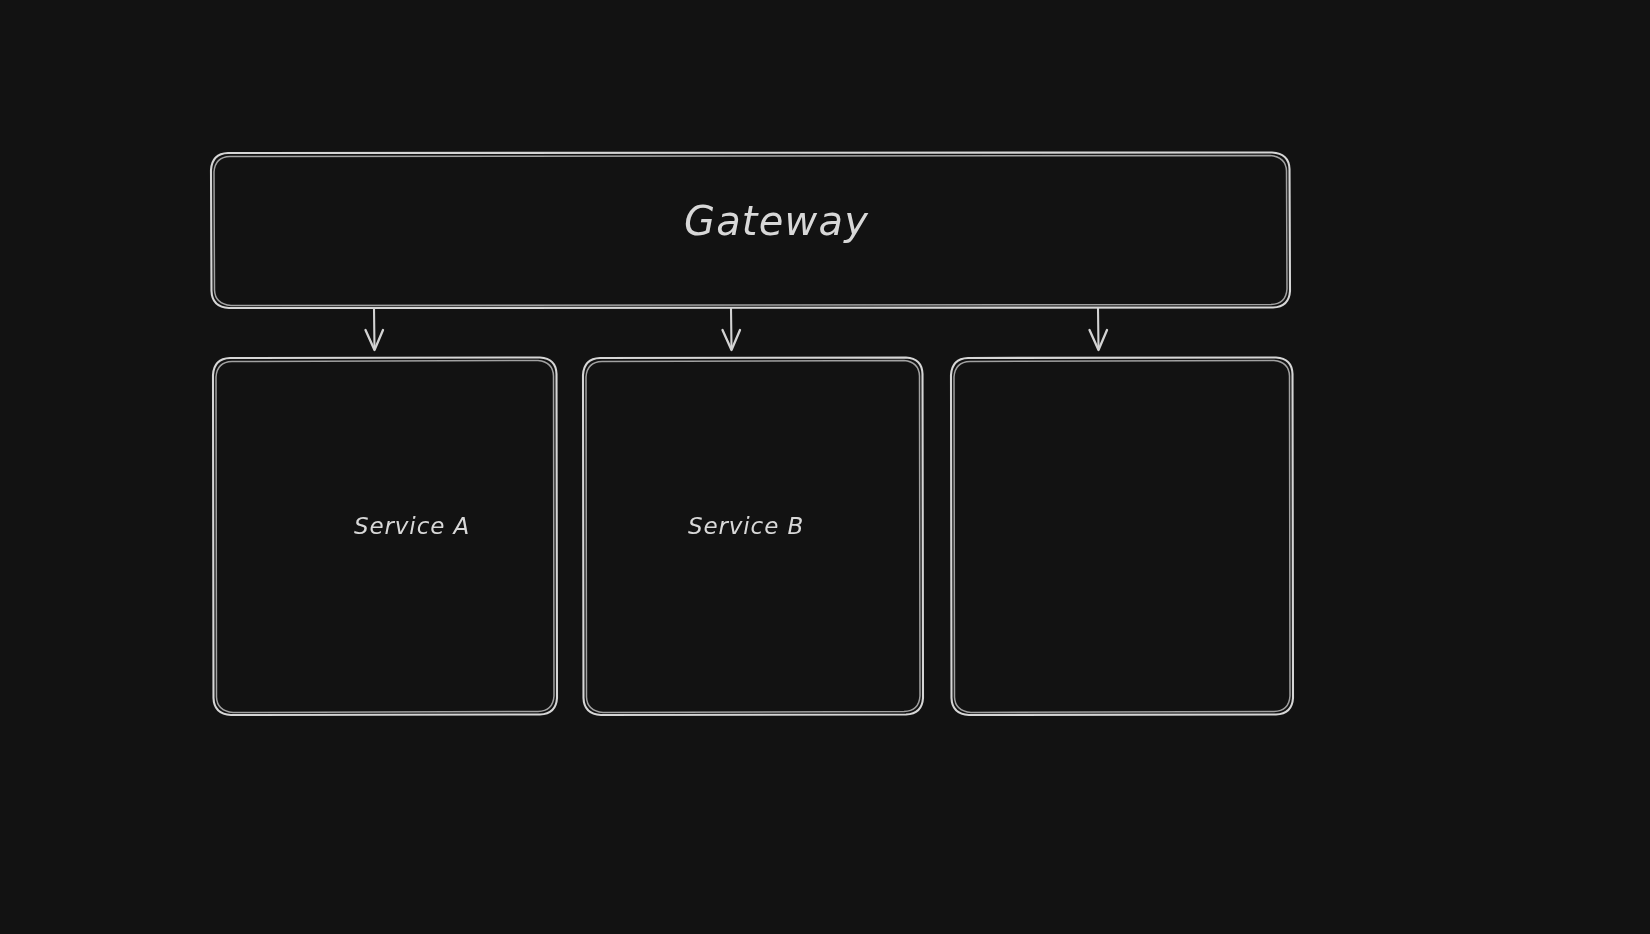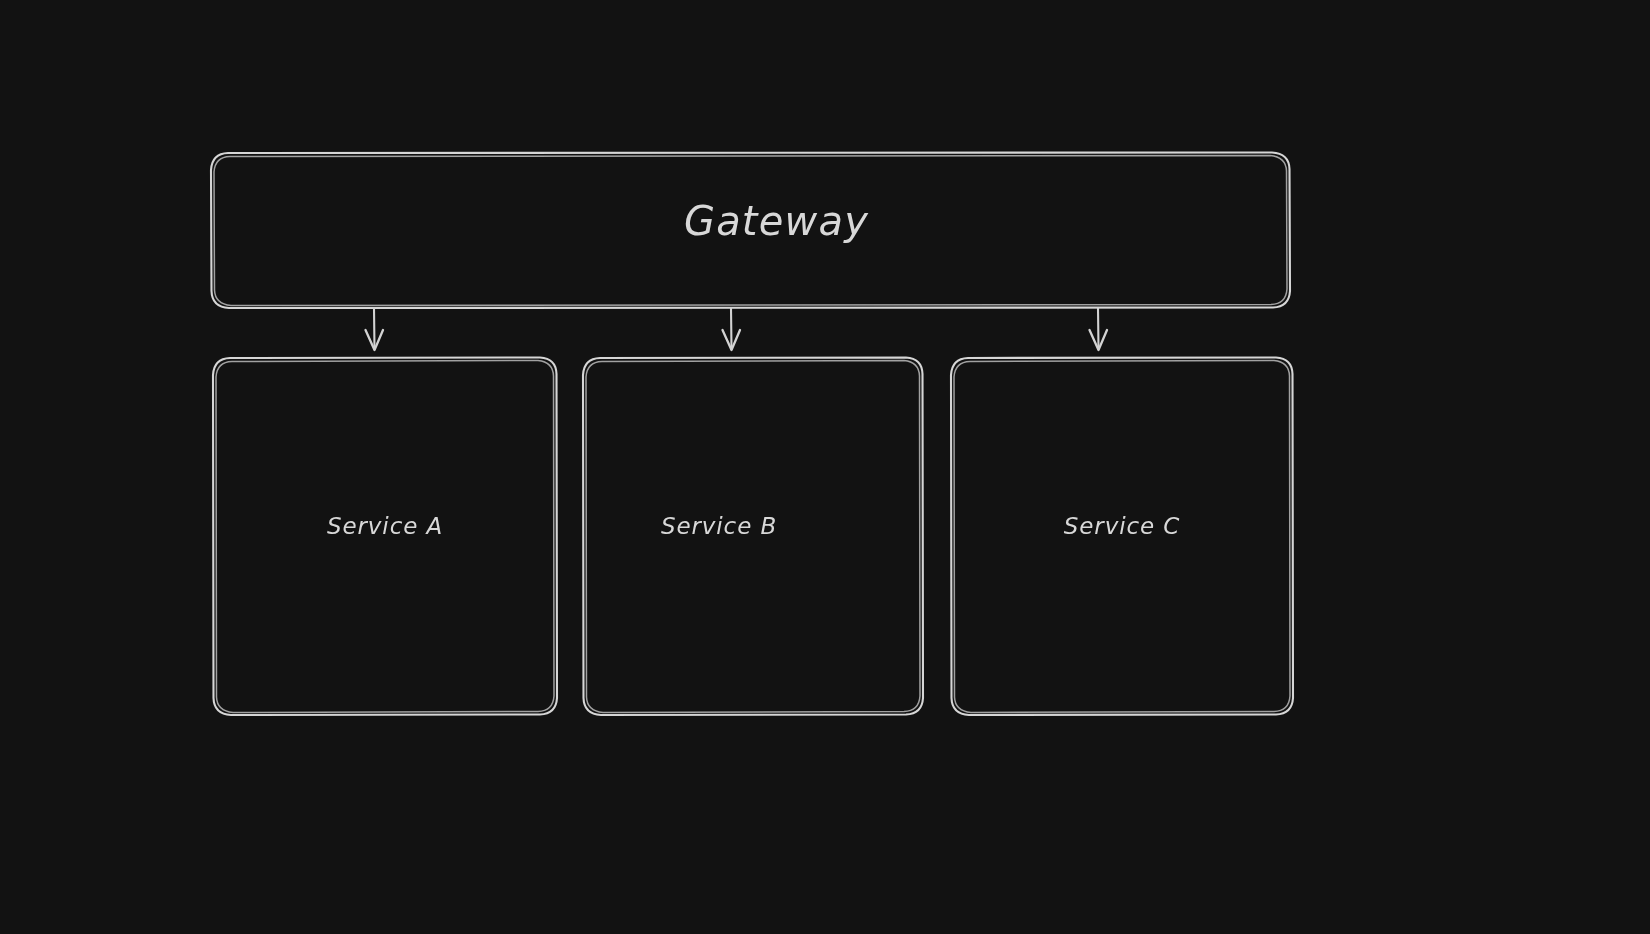--- a/index.html
+++ b/index.html
@@ -84,20 +84,21 @@
     width: 1131px;
     font-size: 40px;
     font-weight: 400;
     letter-spacing: 1.2px;
   }
   .service-label {
     top: 513px;
     font-size: 23px;
     font-weight: 400;
     letter-spacing: 0.9px;
+    padding-left: 27px;
   }
   #service-a-label { left: 213px; width: 344px; }
   #service-b-label { left: 583px; width: 272px; }
   #service-c-label { left: 951px; width: 342px; }
 </style>
 </head>
 <body>
 
 <div id="diagram-canvas">
 
@@ -209,15 +210,14 @@
     </g>
 
   </svg>
 
   <div class="node-label" id="gateway-label">Gateway</div>
 
   <div class="node-label service-label" id="service-a-label">Service A</div>
 
   <div class="node-label service-label" id="service-b-label">Service B</div>
 
-  <div class="node-label service-label" id="service-c-label">Service C</div>
 
 </div>
 
 </body></html>

